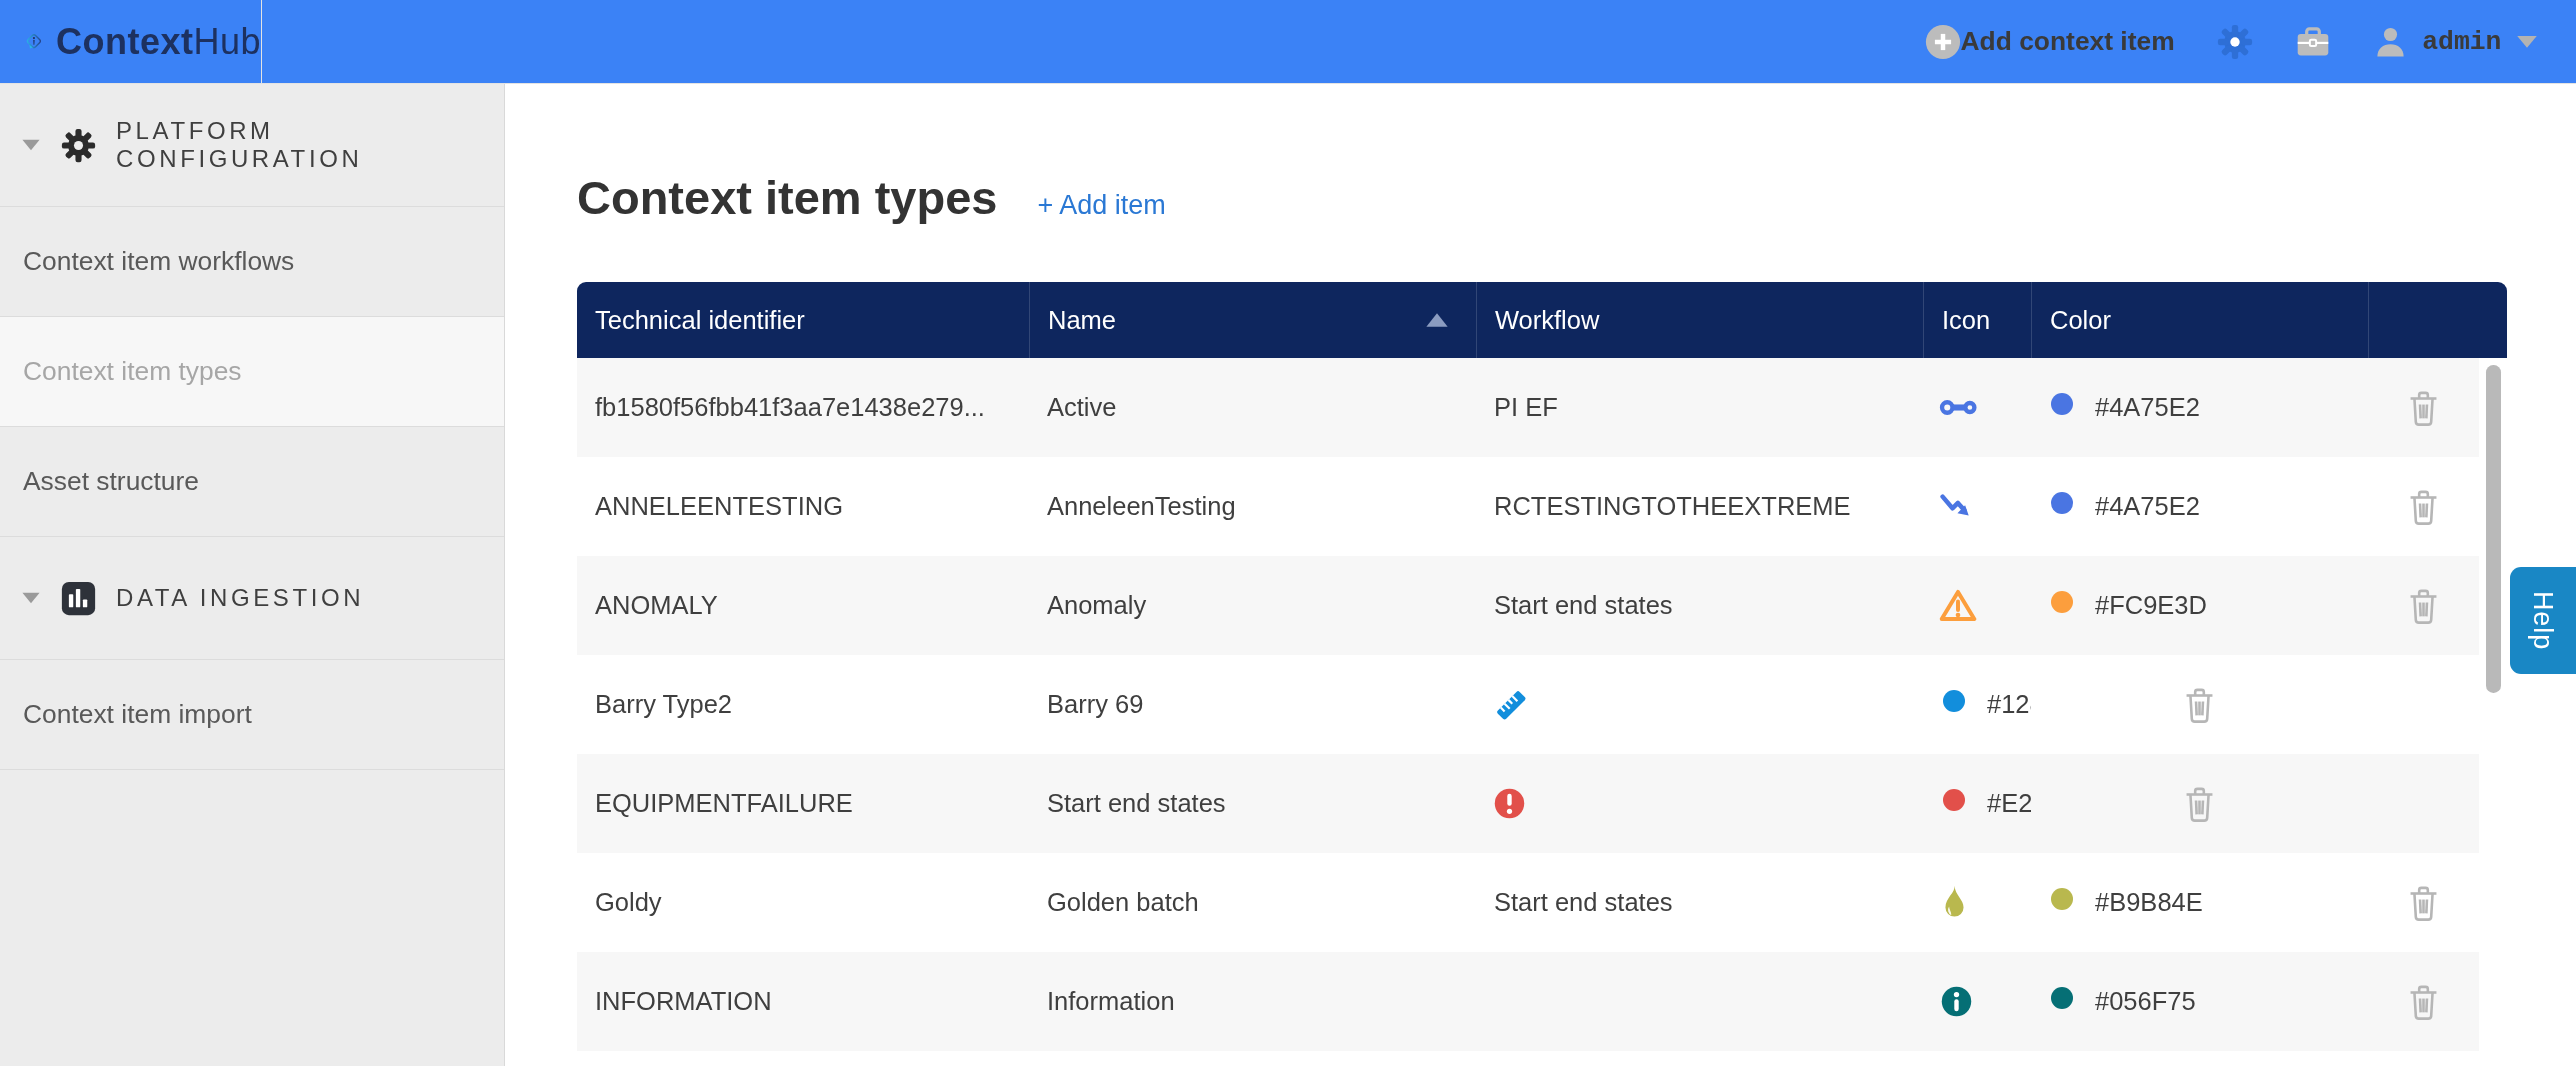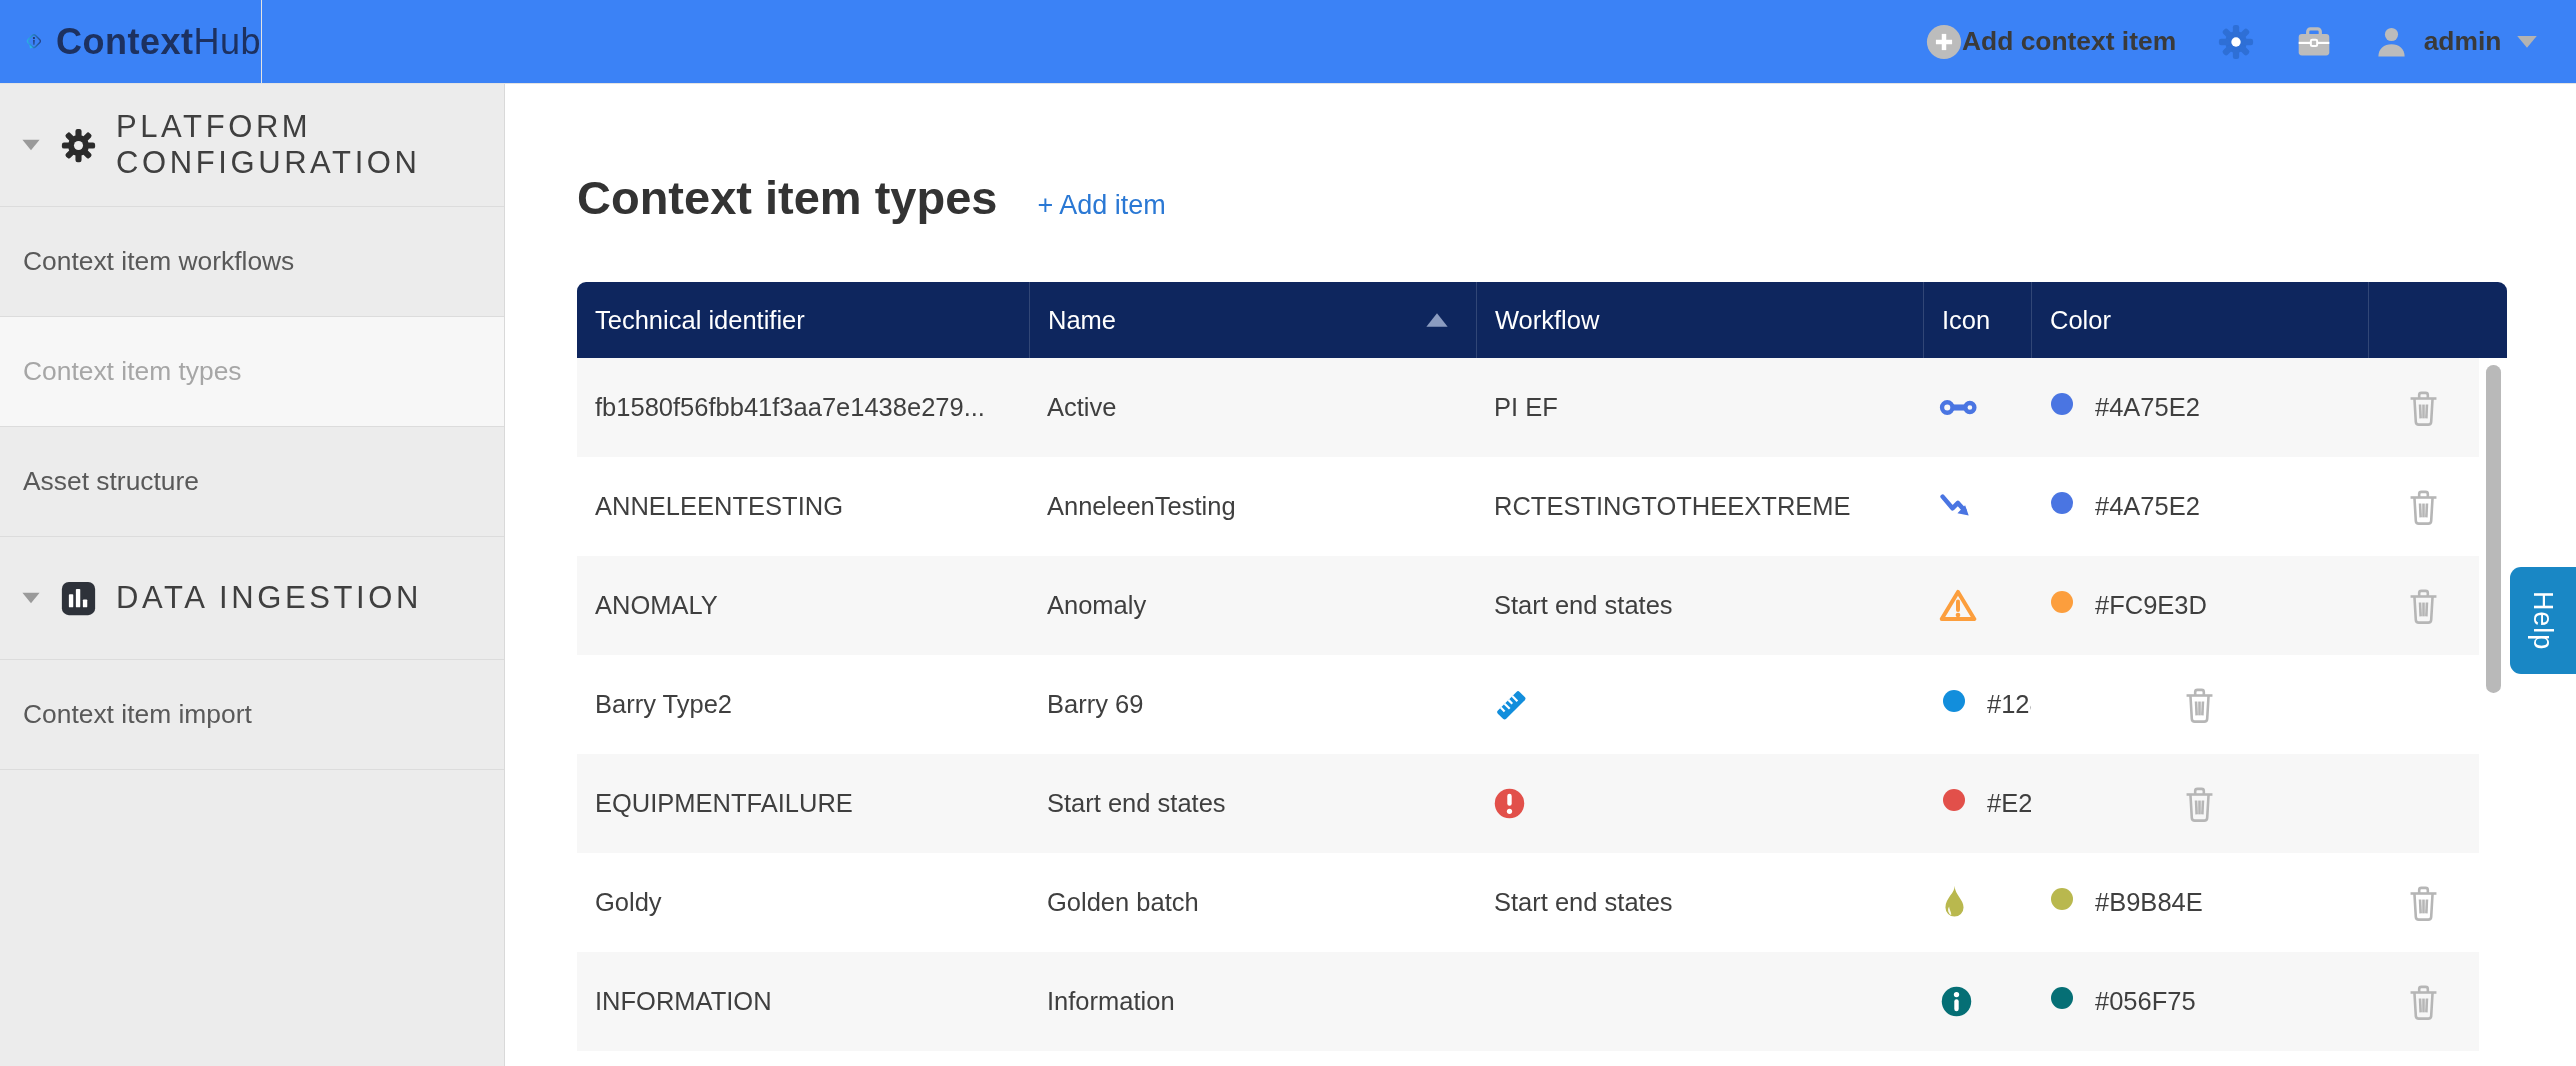--- a/index.html
+++ b/index.html
@@ -10,28 +10,28 @@
   .topbar { position:absolute; top:0; left:0; width:100%; height:84px; background:#3b82f6;
             border-bottom:1.8px solid #e3e3e3; display:flex; align-items:stretch; z-index:5; }
   .brand { width:262px; border-right:1.8px solid #e3e3e3; display:flex; align-items:center;
            padding-left:25.5px; gap:14.6px; }
   .brand-text { font-size:36px; color:var(--brand-navy); letter-spacing:0.5px; }
   .brand-text b { font-weight:700; }
   .brand-text span { font-weight:400; }
   .topbar-actions { margin-left:auto; display:flex; align-items:center; gap:42px; padding-right:38px; }
   .add-ctx { display:flex; align-items:center; font-size:26.4px; font-weight:700; color:#3a3a3a; cursor:pointer; }
   .icon-btn { display:flex; align-items:center; cursor:pointer; }
-  .user { display:flex; align-items:center; gap:14.6px; font-size:26.4px; font-weight:700; color:#3a3a3a; cursor:pointer; }
+  .user { display:flex; align-items:center; gap:14.6px; font-size:26.4px; font-weight:700; color:#3a3a3a; cursor:pointer;font-family:Liberation Mono, monospace; }
 
   
   .sidebar { position:absolute; top:84px; left:0; width:505px; height:983px;
              background:#ececec; border-right:1.8px solid #d9d9d9; }
   .s-header { height:123px; display:flex; align-items:center; gap:20px; padding-left:21px;
               border-bottom:1.8px solid #dcdcdc; }
-  .s-header-label { font-size:31px; letter-spacing:3.6px; color:#3f3f3f; }
+  .s-header-label { font-size:24px; letter-spacing:3.6px; color:#3f3f3f; }
   .s-item { height:110px; display:flex; align-items:center; padding-left:23px;
             border-bottom:1.8px solid #dcdcdc; font-size:26.4px; color:#595959; cursor:pointer; }
   .s-item.active { background:#f7f7f7; color:#a6a6a6; }
 
   
   .main { position:absolute; top:84px; left:507px; right:0; bottom:0; background:#fff; }
   .title-row { position:absolute; left:70px; top:86px; display:flex; align-items:baseline; gap:40px; }
   .page-title { font-size:47px; font-weight:700; color:#333; }
   .add-item-link { font-size:27px; color:var(--accent-blue); text-decoration:none; cursor:pointer; }
 

